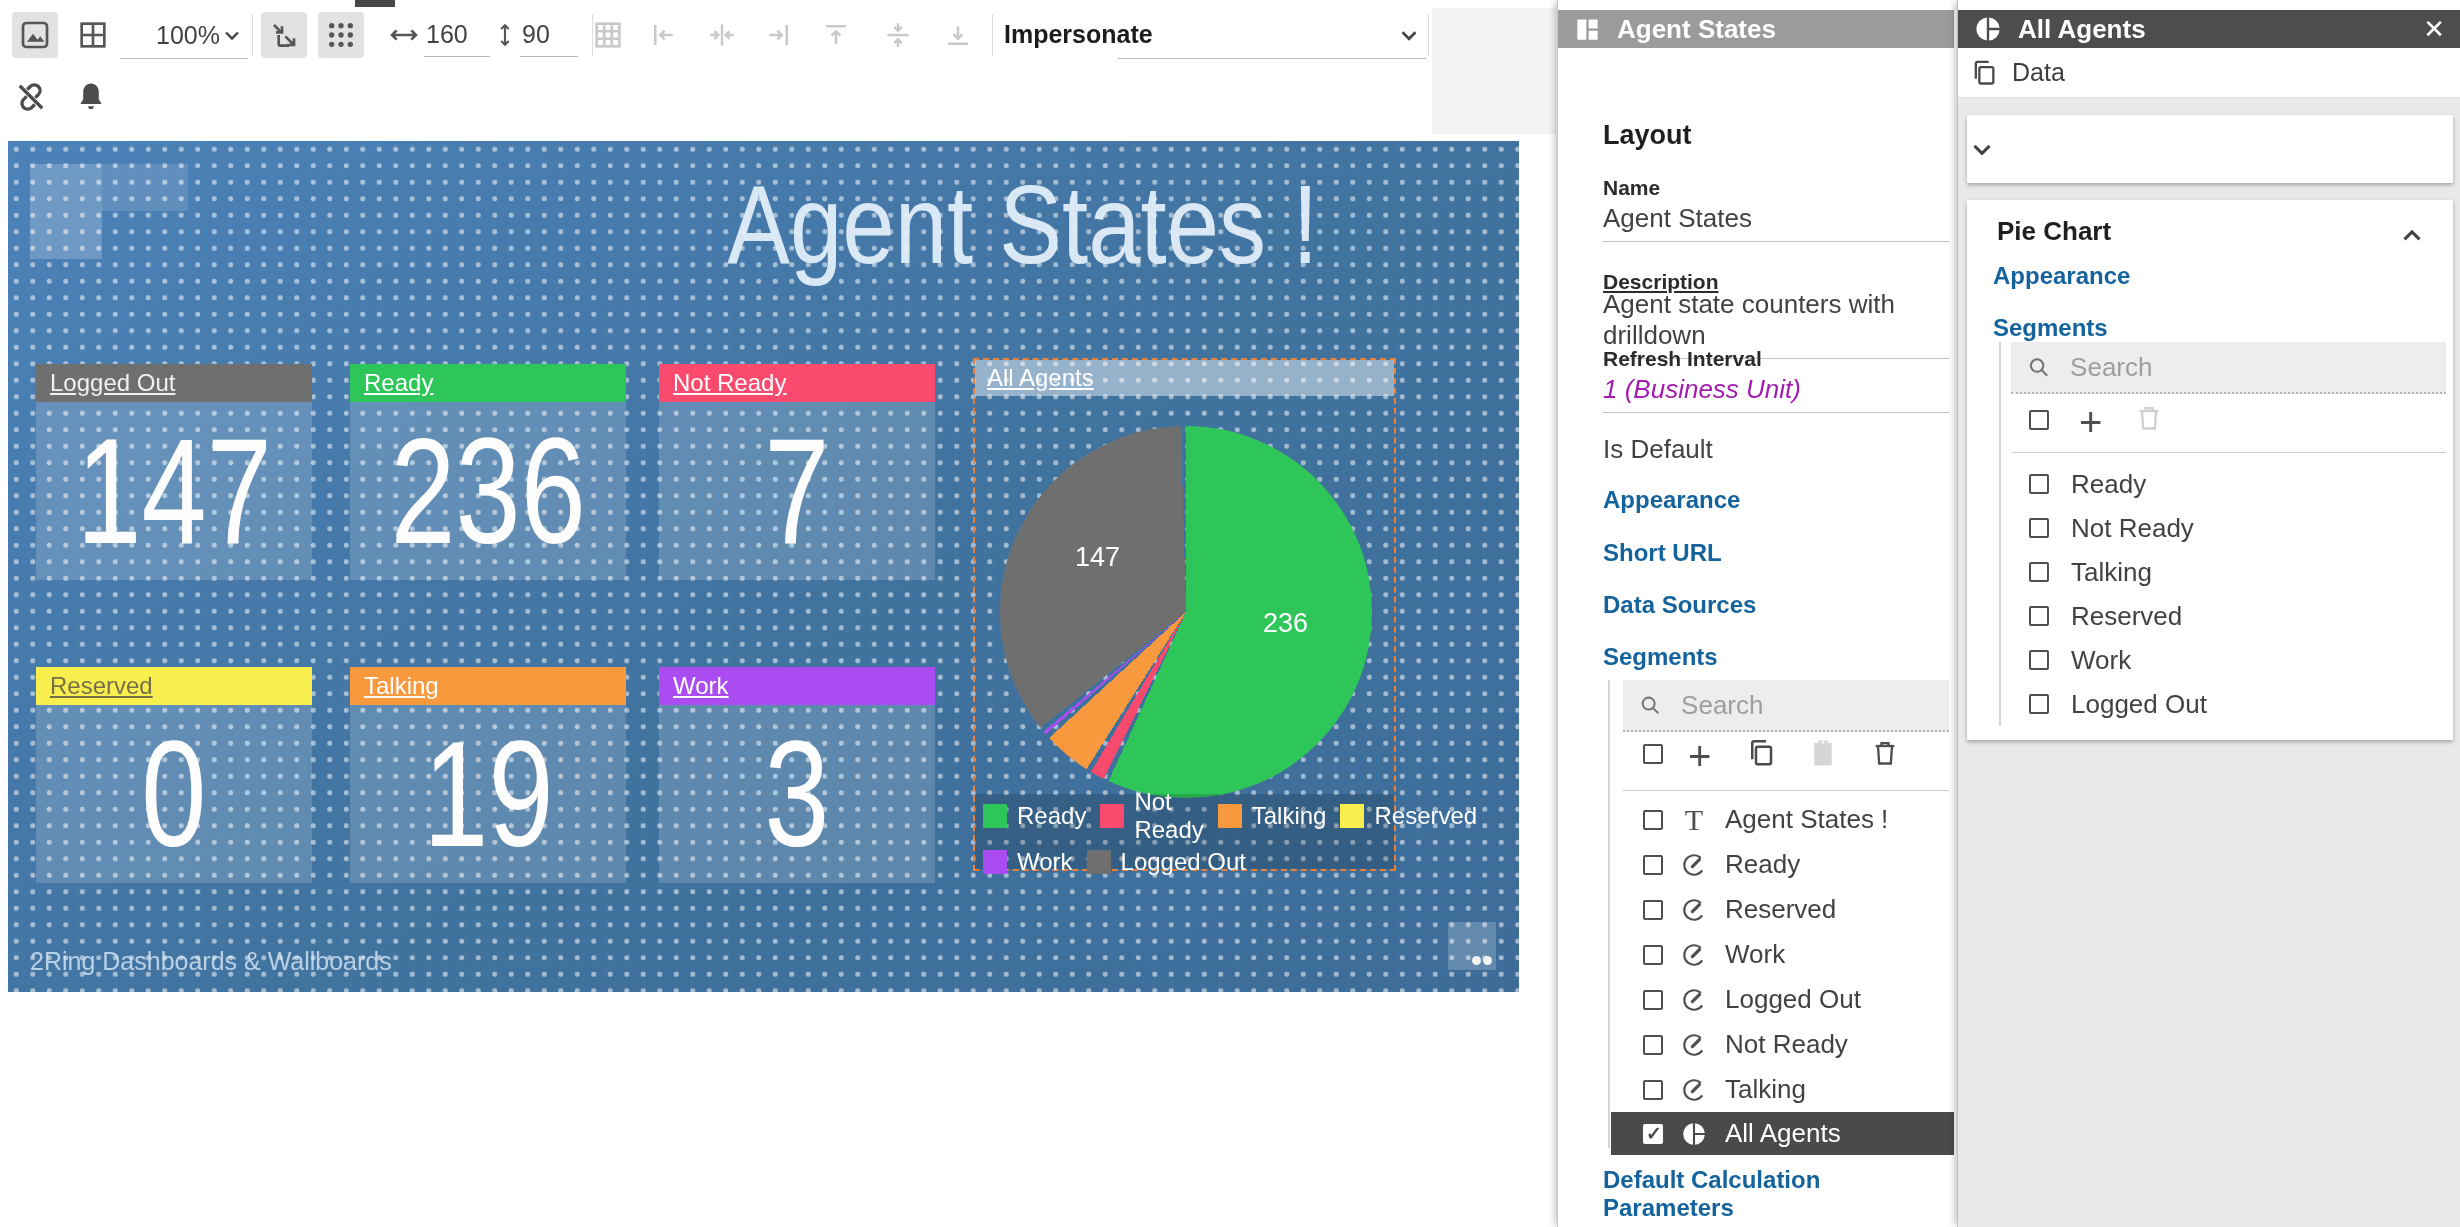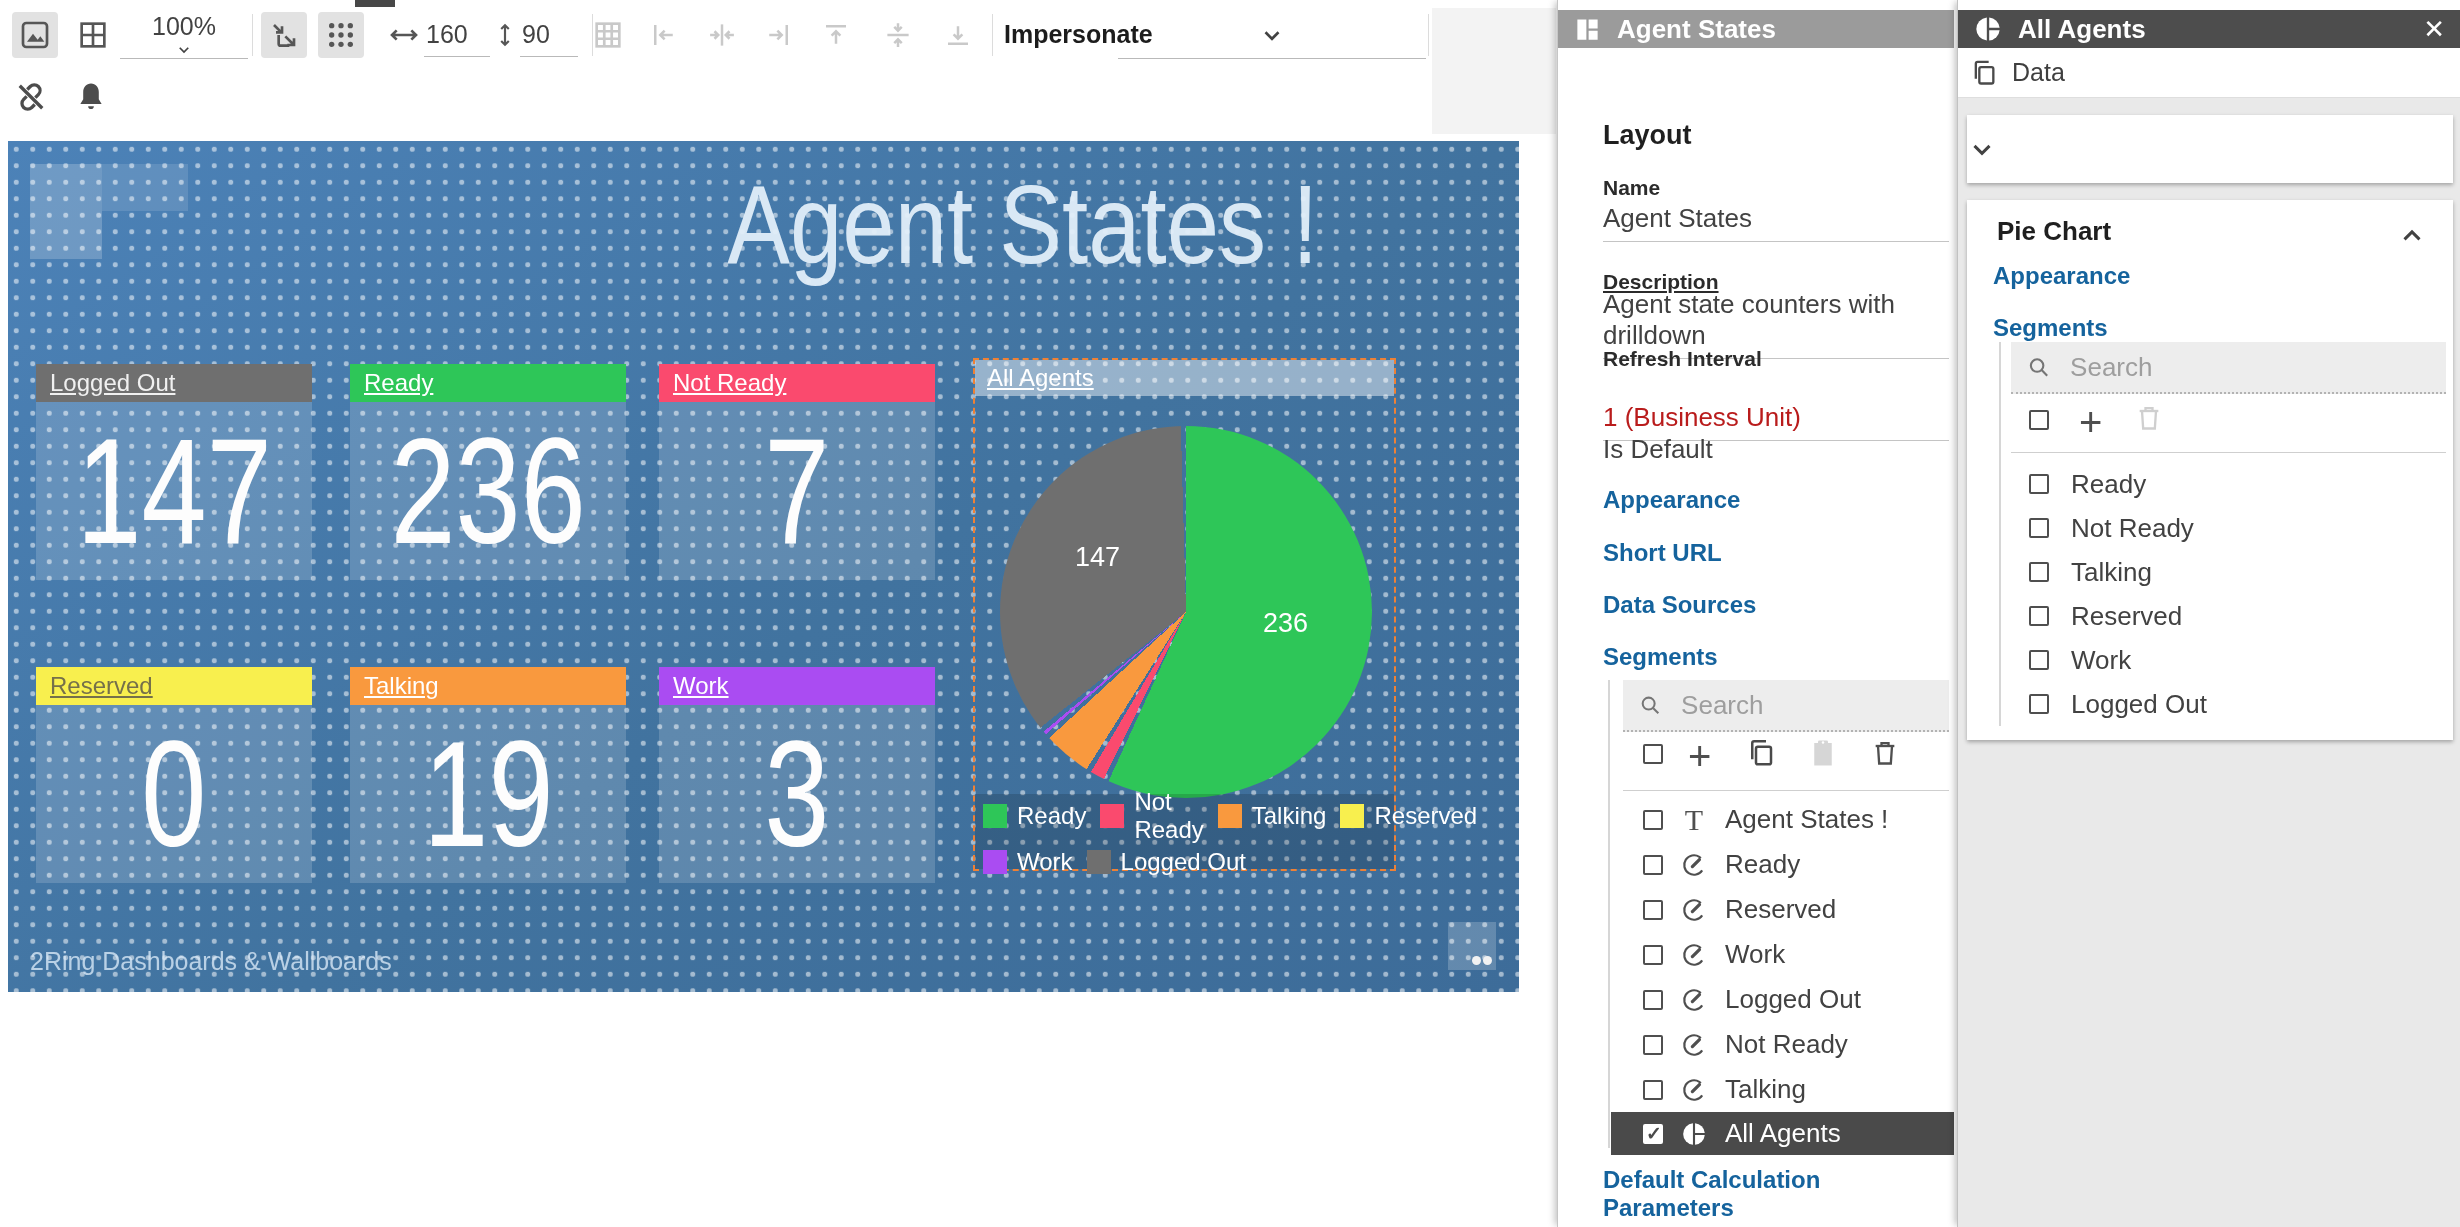--- a/index.html
+++ b/index.html
@@ -6,21 +6,21 @@
   #root{position:relative;width:2460px;height:1227px;background:#fff;overflow:hidden;
         font-family:"Liberation Sans",sans-serif;color:#424242;}
   .abs{position:absolute;}
   
   .tbtn{position:absolute;top:12px;width:46px;height:46px;border-radius:4px;display:flex;
         align-items:center;justify-content:center;cursor:pointer;}
   .tbtn.active{background:#e2e2e2;}
   .vdiv{position:absolute;top:14px;width:0;height:42px;border-left:1px solid #dcdcdc;}
   .icn{display:flex;align-items:center;justify-content:center;}
   .underfld{position:absolute;height:46px;display:flex;align-items:center;
-            justify-content:center;border-bottom:1px solid #b9b9b9;padding:0 4px;flex-direction:column;}
+            justify-content:flex-end;border-bottom:1px solid #b9b9b9;padding:0 4px;}
   .v25{font-size:25px;color:#424242;}
   .numin{position:absolute;top:13px;height:43px;border:none;outline:none;background:transparent;
          border-bottom:1px solid #b9b9b9;font-family:"Liberation Sans",sans-serif;
          font-size:25px;color:#424242;padding:0 2px;}
   .dislot{position:absolute;top:12px;width:36px;height:46px;display:flex;align-items:center;justify-content:center;}
   .implabel{position:absolute;top:20px;font-size:25px;font-weight:bold;color:#1c1c1c;}
   
   #canvas{position:absolute;left:8px;top:141px;width:1511px;height:851px;overflow:hidden;
      background-image:radial-gradient(circle,rgba(255,255,255,.52) 2.3px,rgba(255,255,255,0) 2.9px),
                       linear-gradient(145deg,#4c82b8 0%,#41739f 55%,#3d6c99 100%);
@@ -320,21 +320,21 @@
 
     <div class="abs" style="left:45px;top:120px;font-size:27px;font-weight:bold;color:#1f1f1f;">Layout</div>
 
     <div class="seclab" style="top:176px;">Name</div>
     <div class="fldval" style="top:203px;">Agent States</div>
 
     <div class="seclab" style="top:270px;text-decoration:underline;">Description</div>
     <div class="fldval" style="top:289px;">Agent state counters with drilldown</div>
 
     <div class="seclab" style="top:347px;">Refresh Interval</div>
-    <div class="fldval" style="top:374px;color:#b91c1c;margin-top:28px;">1 (Business Unit)</div>
+    <div class="fldval" style="top:374px;font-style:italic;color:#a21caf;">1 (Business Unit)</div>
 
     <div class="abs" style="left:45px;top:434px;font-size:26px;color:#424242;">Is Default</div>
 
     <div class="bluelink" style="top:486px;">Appearance</div>
     <div class="bluelink" style="top:539px;">Short URL</div>
     <div class="bluelink" style="top:591px;">Data Sources</div>
     <div class="bluelink" style="top:643px;">Segments</div>
 
     <div class="indent" style="left:50px;top:680px;height:468px;"></div>
     <div class="searchbox" style="left:65px;top:680px;width:326px;">

